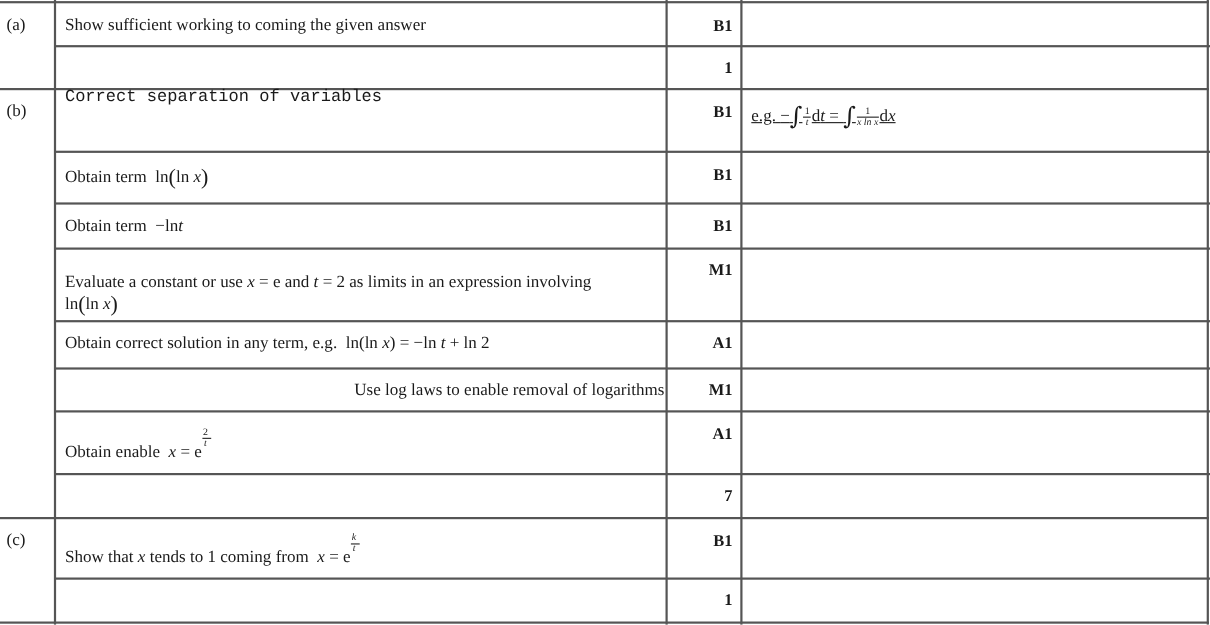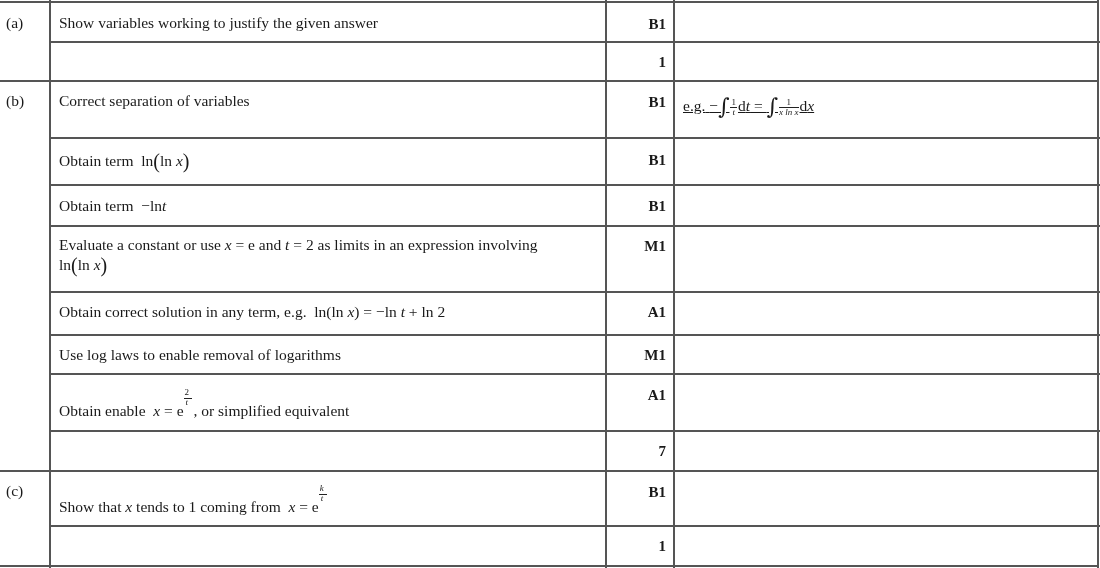--- a/index.html
+++ b/index.html
@@ -40,58 +40,58 @@
 <div class="hline" style="top:470px;"></div>
 <div class="hline inner" style="top:525px;"></div>
 <div class="hline" style="top:565px;"></div>
 
 <div class="vline" style="left:49px;"></div>
 <div class="vline" style="left:605px;"></div>
 <div class="vline" style="left:673px;"></div>
 <div class="vline" style="left:1097px;"></div>
 
 <div class="cell part" style="top:13px;">(a)</div>
-<div class="cell desc" style="top:13px;">Show variables working to justify the given answer</div>
+<div class="cell desc" style="top:13px;">Show sufficient working to coming the given answer</div>
 <div class="cell mark" style="top:14px;">B1</div>
 <div class="cell mark" style="top:52px;">1</div>
 
 <div class="cell part" style="top:91px;">(b)</div>
-<div class="cell desc" style="top:91px;">Correct separation of variables</div>
+<div class="cell desc" style="top:78px;font-family:Liberation Mono, monospace;">Correct separation of variables</div>
 <div class="cell mark" style="top:92px;">B1</div>
 <div class="cell guid" style="top:96px;text-decoration:underline;">
   <span>e.g.</span>
   <span>−<span class="integral">∫</span><span class="frac"><span class="top">1</span><span class="bot">t</span></span>d<i class="v">t</i> = <span class="integral">∫</span><span class="frac"><span class="top">1</span><span class="bot">x ln x</span></span>d<i class="v">x</i></span>
 </div>
 
 <div class="cell desc" style="top:151px;">
   <span>Obtain term</span>&nbsp; <span>ln<span class="paren">(</span>ln <i class="v">x</i><span class="paren">)</span></span>
 </div>
 <div class="cell mark" style="top:150px;">B1</div>
 
 <div class="cell desc" style="top:196px;">
   <span>Obtain term</span>&nbsp; <span>−ln<i class="v">t</i></span>
 </div>
 <div class="cell mark" style="top:196px;">B1</div>
 
-<div class="cell desc" style="top:235px;">
+<div class="cell desc" style="top:247px;">
   <span>Evaluate a constant or use</span> <i class="v">x</i> = e <span>and</span> <i class="v">t</i> = 2 <span>as limits in an expression involving</span><br>
   <span>ln<span class="paren">(</span>ln <i class="v">x</i><span class="paren">)</span></span>
 </div>
 <div class="cell mark" style="top:236px;">M1</div>
 
 <div class="cell desc" style="top:302px;">
   <span>Obtain correct solution in any term, e.g.</span>&nbsp; <span>ln(ln <i class="v">x</i>) = −ln <i class="v">t</i> + ln 2</span>
 </div>
 <div class="cell mark" style="top:302px;">A1</div>
 
-<div class="cell desc" style="top:345px;">Use log laws to enable removal of logarithms</div>
+<div class="cell desc" style="top:345px;text-align:right;">Use log laws to enable removal of logarithms</div>
 <div class="cell mark" style="top:345px;">M1</div>
 
 <div class="cell desc" style="top:401px;">
-  <span>Obtain enable</span>&nbsp; <span><i class="v">x</i> = e<span class="sup-frac"><span class="n" style="font-style:normal;">2</span><span class="bar"></span><span class="d">t</span></span></span><span>, or simplified equivalent</span>
+  <span>Obtain enable</span>&nbsp; <span><i class="v">x</i> = e<span class="sup-frac"><span class="n" style="font-style:normal;">2</span><span class="bar"></span><span class="d">t</span></span></span>
 </div>
 <div class="cell mark" style="top:385px;">A1</div>
 
 <div class="cell mark" style="top:441px;">7</div>
 
 <div class="cell part" style="top:481px;">(c)</div>
 <div class="cell desc" style="top:497px;">
   <span>Show that</span> <i class="v">x</i> <span>tends to 1 coming from</span>&nbsp; <span><i class="v">x</i> = e<span class="sup-frac"><span class="n">k</span><span class="bar"></span><span class="d">t</span></span></span>
 </div>
 <div class="cell mark" style="top:482px;">B1</div>

